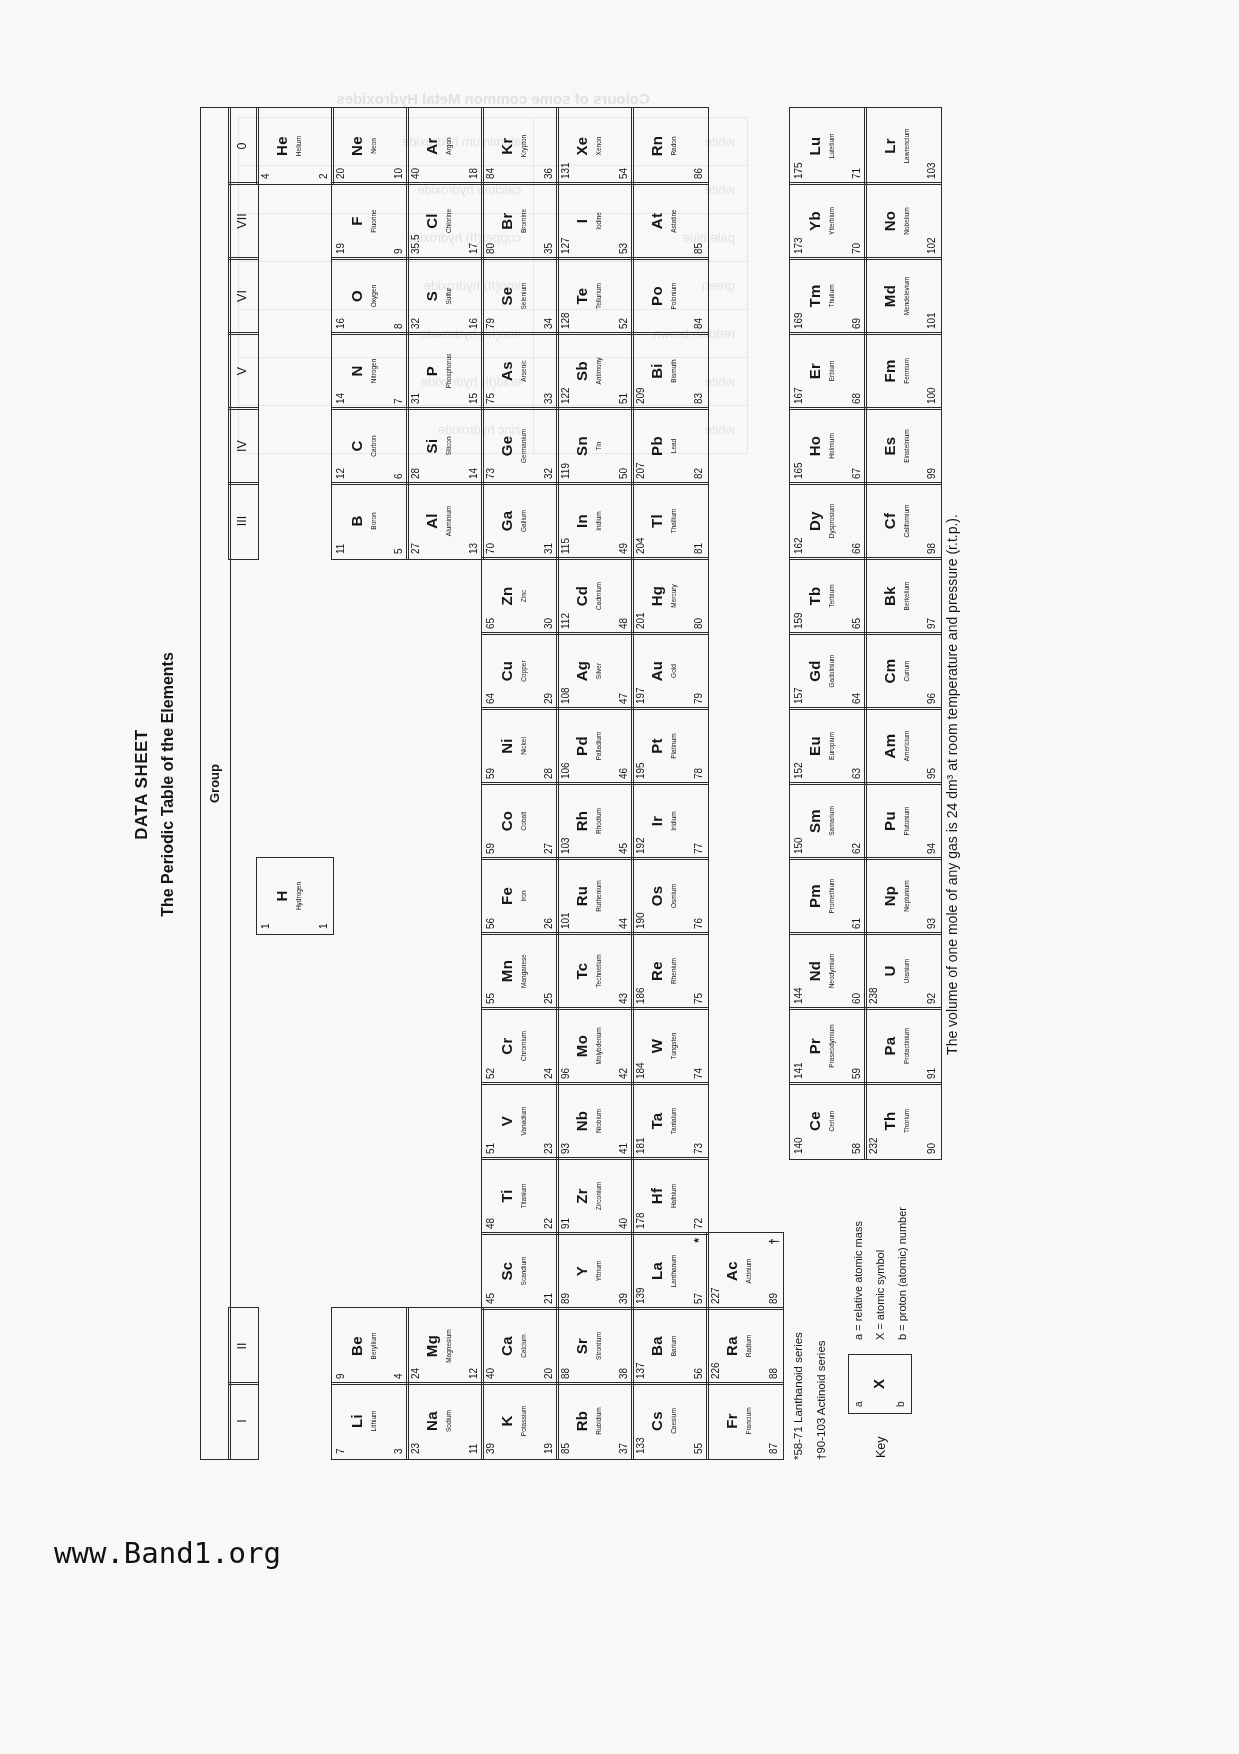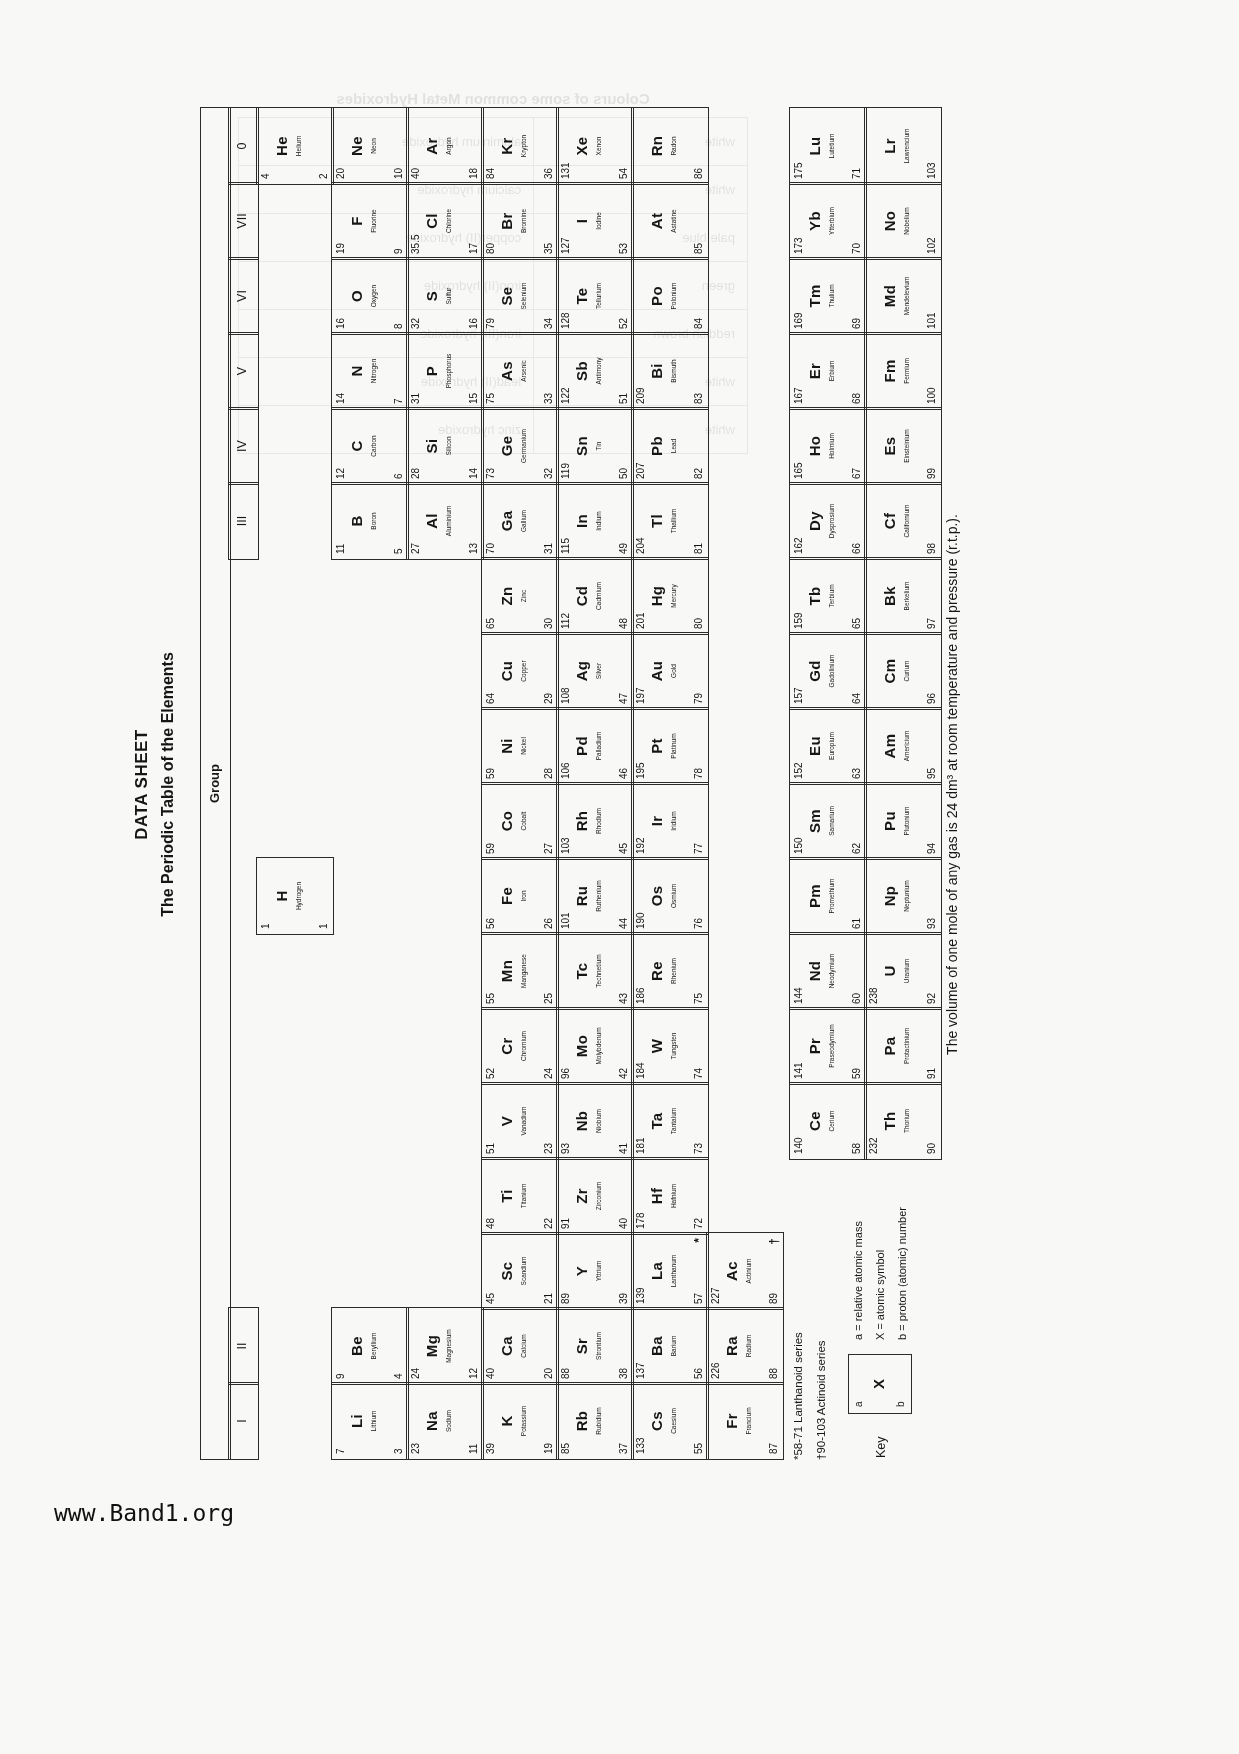--- a/index.html
+++ b/index.html
@@ -44,22 +44,22 @@
   .gas{position:absolute;left:294px;top:944px;width:1351px;text-align:center;font-size:14px}
 
   
   .ghost{position:absolute;left:238px;top:90px;width:510px;height:378px;
       opacity:.09;transform:scaleX(-1);filter:blur(.4px);color:#000}
   .ghost .gh{font-size:15px;font-weight:bold;text-align:center;margin-bottom:10px}
   .ghost table{width:100%;border-collapse:collapse}
   .ghost td{border:1px solid #444;height:45px;font-size:13px;padding-left:12px}
   .ghost td.colr{width:42%}
 
-  .wm{position:absolute;left:54px;top:1500px;font-family:"DejaVu Sans Mono",monospace;
-      font-size:23px;color:#101010}
+  .wm{position:absolute;left:54px;top:1536px;font-family:"DejaVu Sans Mono",monospace;
+      font-size:29px;color:#101010}
 </style>
 </head>
 <body>
 
 <div class="page">
 
   <div class="ghost">
     <div class="gh">Colours of some common Metal Hydroxides</div>
     <table>
         <tbody id="ghost-rows">

